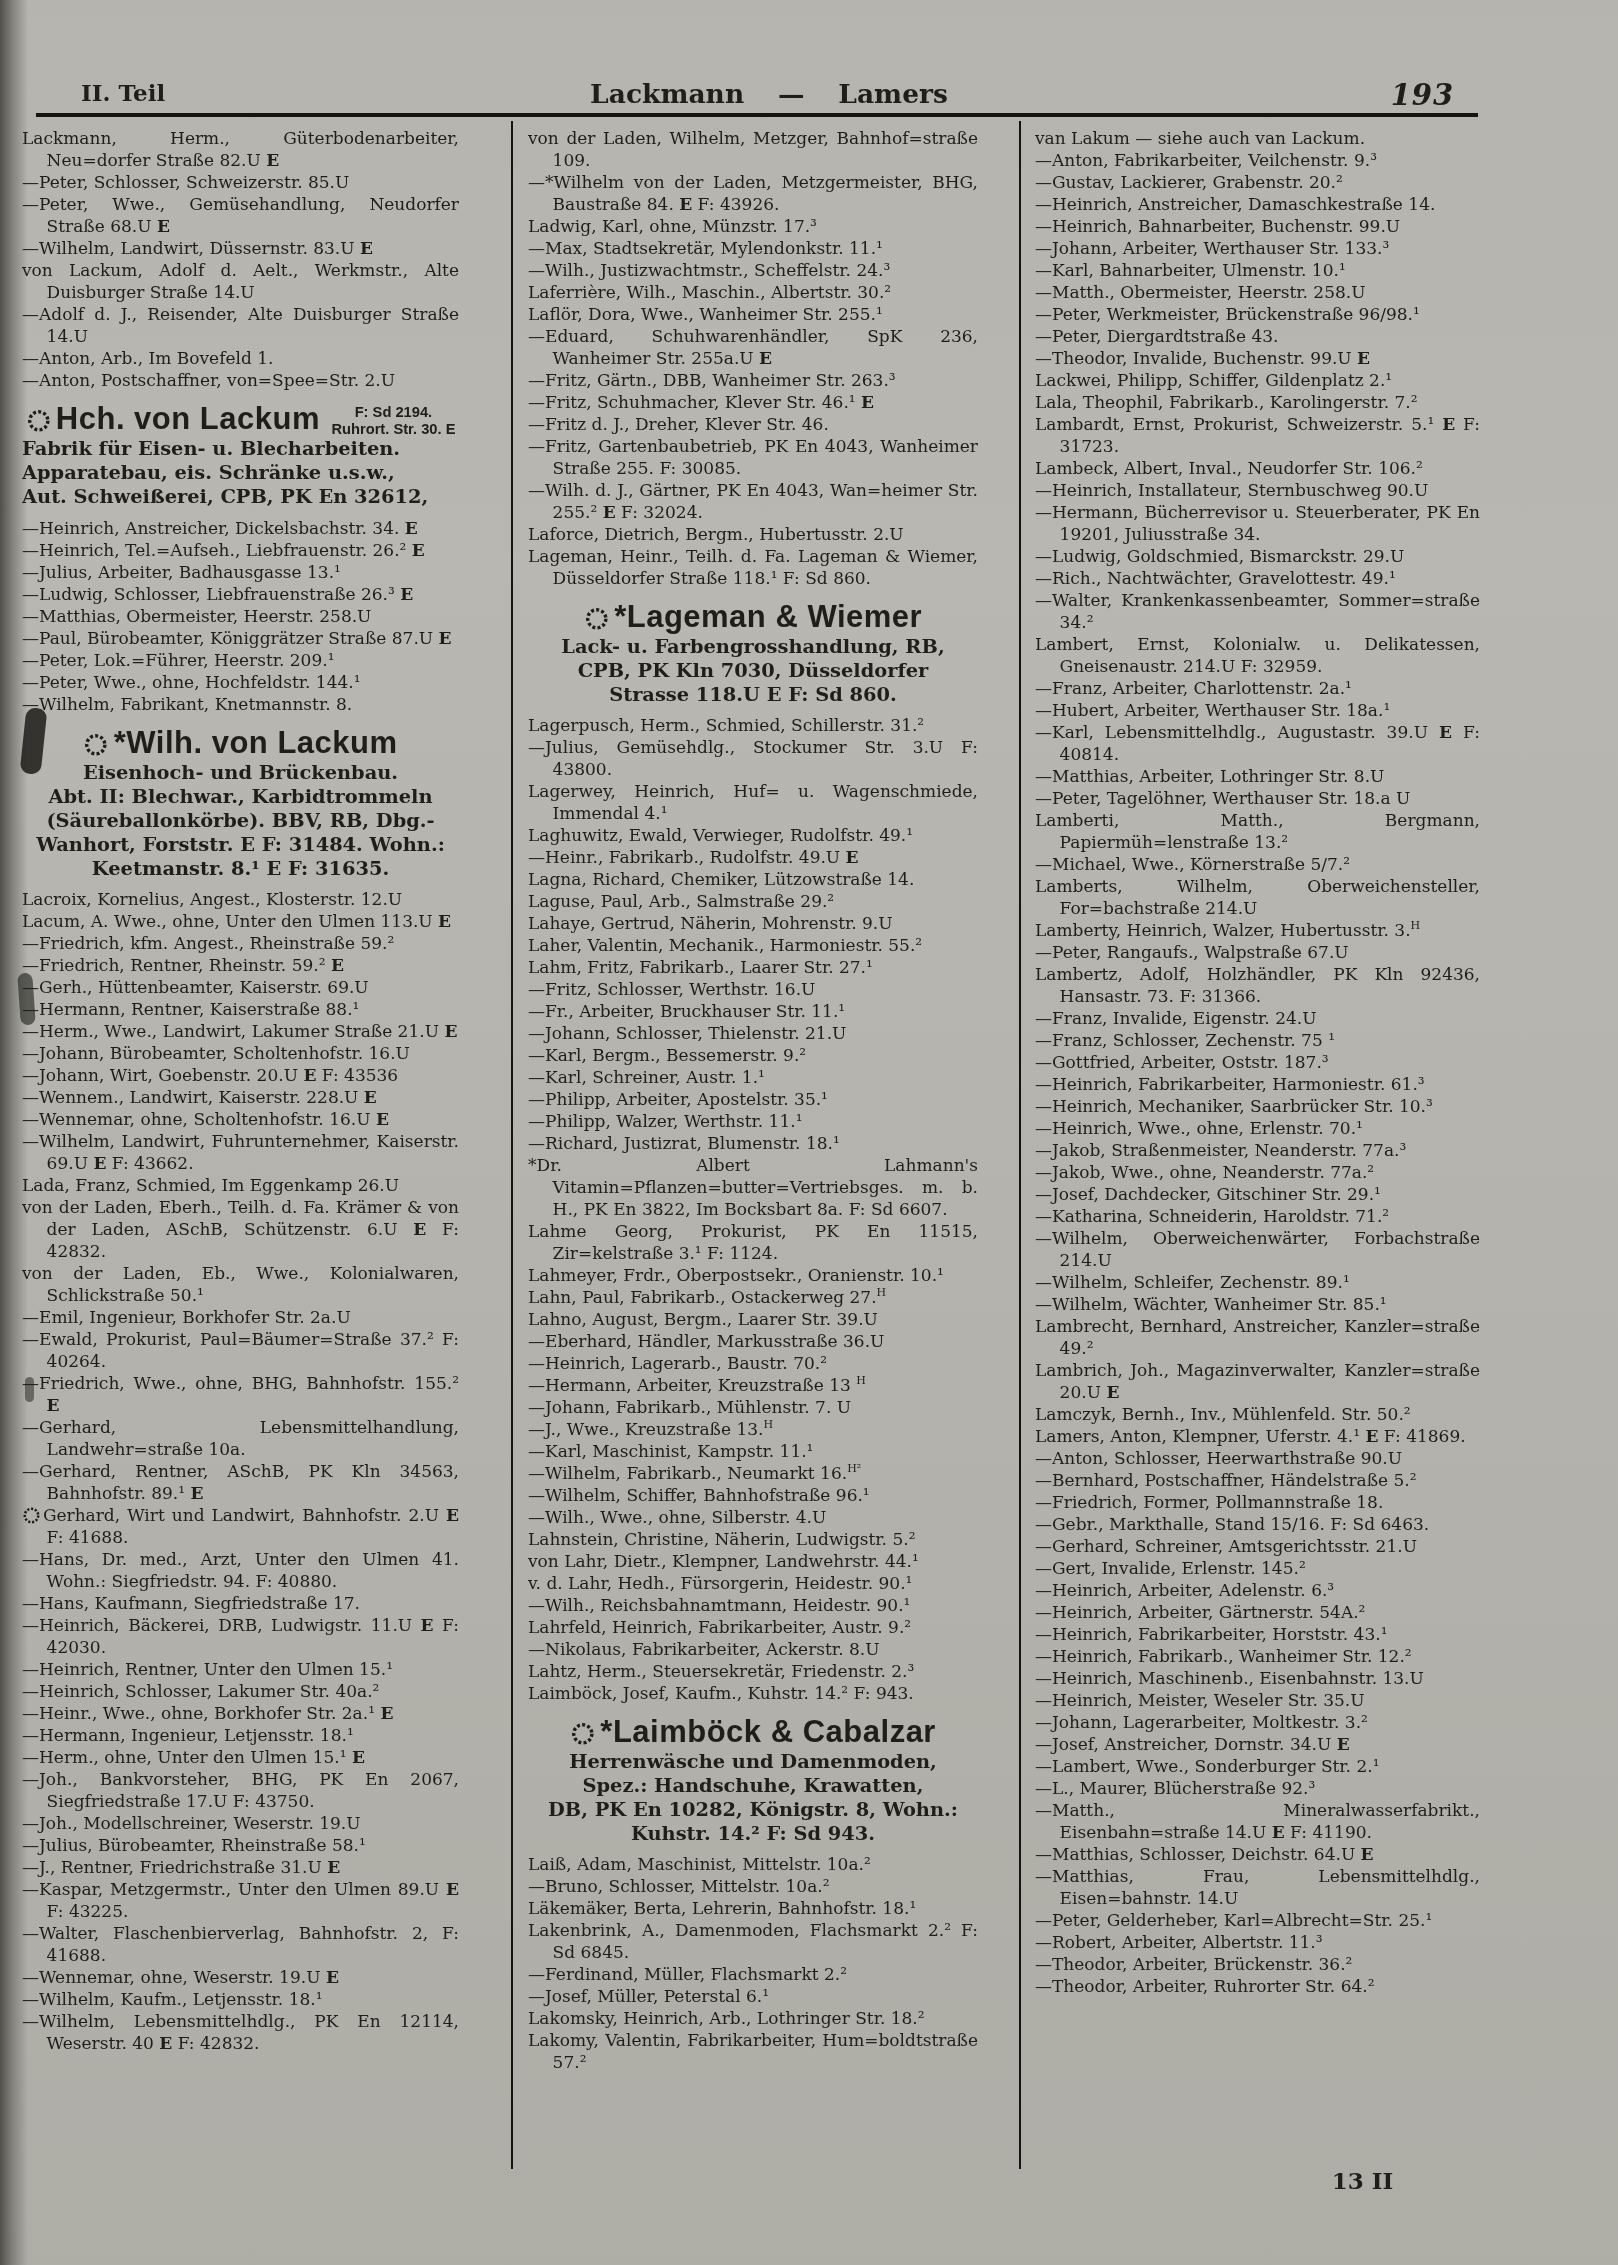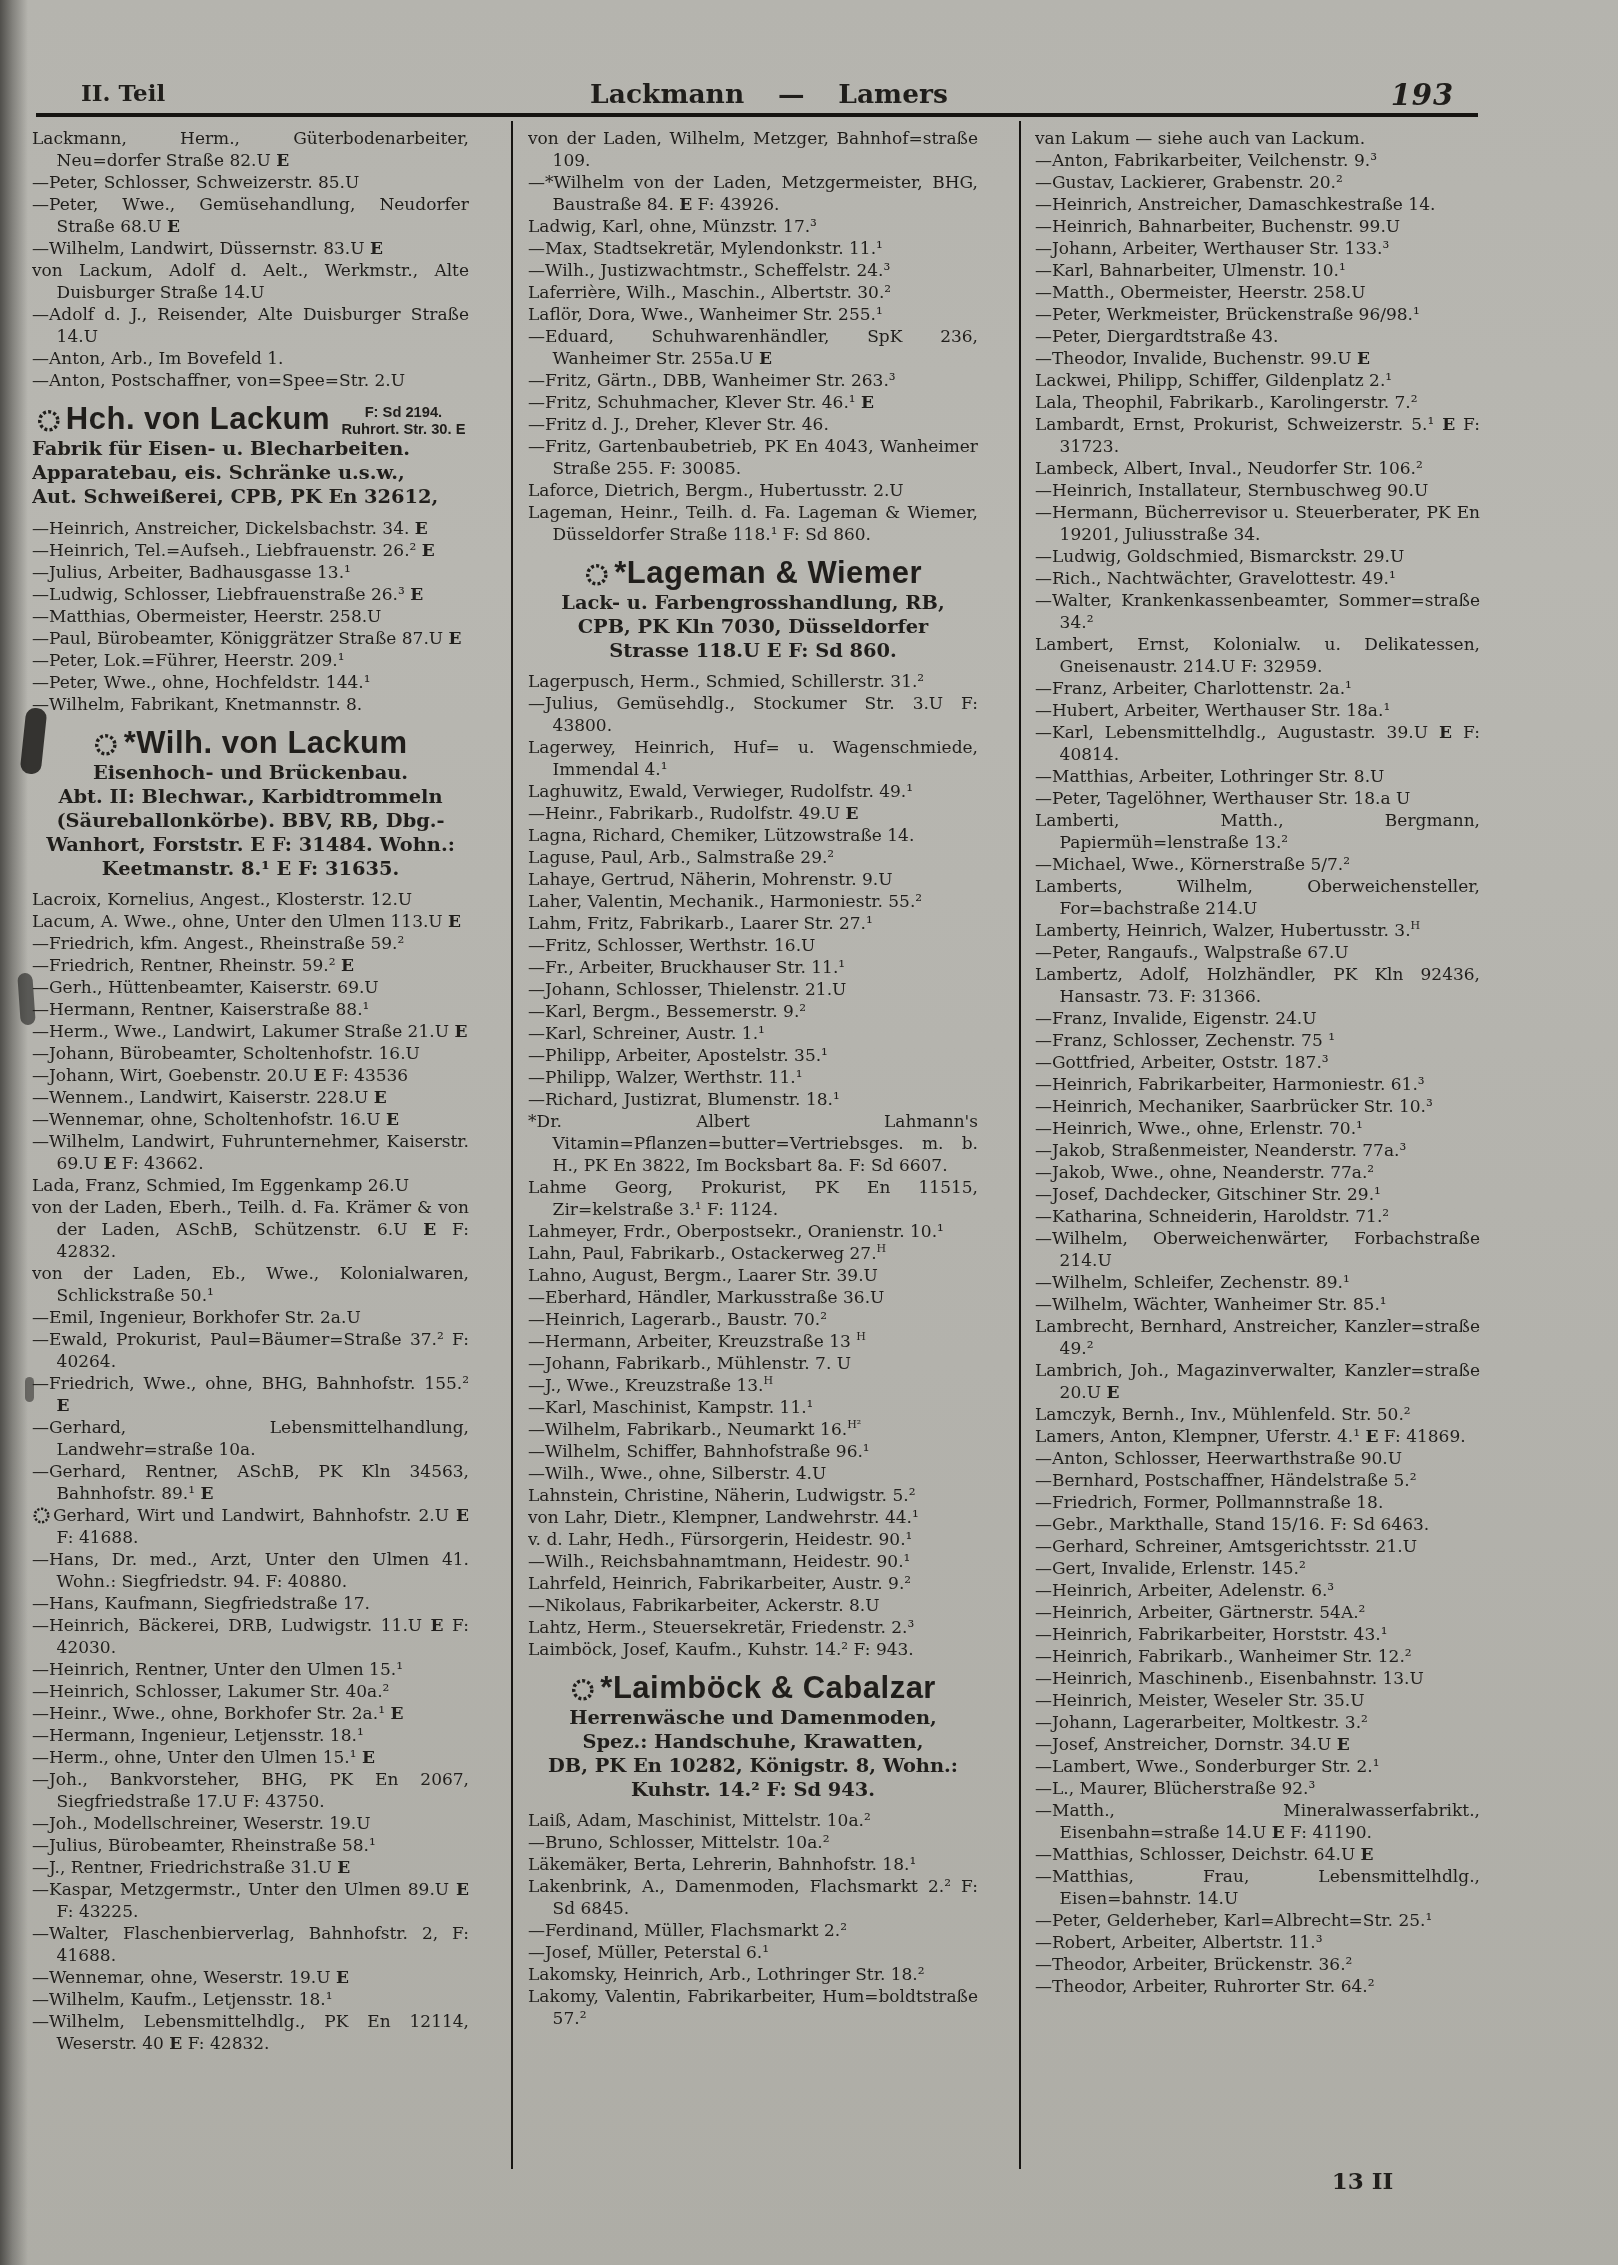--- a/index.html
+++ b/index.html
@@ -20,21 +20,21 @@
   .kopf-title{position:absolute;left:48px;top:78px;width:1442px;text-align:center;
     font-weight:bold;font-size:26.5px;word-spacing:24.6px;}
   .kopf-page{position:absolute;left:1259px;top:78px;width:195px;text-align:right;
     font-weight:bold;font-size:29px;letter-spacing:0.9px;font-style:italic;}
   .rule{position:absolute;left:36px;top:113px;width:1442px;height:3.8px;background:#161411;}
   .vdiv{position:absolute;top:121px;width:1.9px;height:2048px;background:#161411;}
   .vdiv.d1{left:511px;} .vdiv.d2{left:1019px;}
   
   .col{position:absolute;top:127px;height:2082px;overflow:hidden;
     text-align:justify;font-size:17px;line-height:22px;}
-  .col.c1{left:32px;width:437px;}
+  .col.c1{left:22px;width:437px;}
   .col.c2{left:528px;width:450px;}
   .col.c3{left:1035px;width:445px;}
   .entry{padding-left:24.6px;text-indent:-24.6px;}
   sup{font-size:11px;line-height:0;}
   .big-e{font-weight:bold;}
   
   .ad{margin:9.5px 0 7.6px;text-align:center;}
   .ad-title{font-family:"Liberation Sans",sans-serif;font-weight:900;font-size:31px;
     line-height:36px;letter-spacing:0.5px;white-space:nowrap;}
   .ad .lines div{font-weight:bold;font-size:19.4px;line-height:24px;font-family:"DejaVu Serif",serif;}
@@ -156,20 +156,21 @@
       <div class="entry">Ladwig, Karl, ohne, Münzstr. 17.³</div>
       <div class="entry">—Max, Stadtsekretär, Mylendonkstr. 11.¹</div>
       <div class="entry">—Wilh., Justizwachtmstr., Scheffelstr. 24.³</div>
       <div class="entry">Laferrière, Wilh., Maschin., Albertstr. 30.²</div>
       <div class="entry">Laflör, Dora, Wwe., Wanheimer Str. 255.¹</div>
       <div class="entry">—Eduard, Schuhwarenhändler, SpK 236, Wanheimer Str. 255a.U <span class="big-e">E</span></div>
       <div class="entry">—Fritz, Gärtn., DBB, Wanheimer Str. 263.³</div>
       <div class="entry">—Fritz, Schuhmacher, Klever Str. 46.¹ <span class="big-e">E</span></div>
       <div class="entry">—Fritz d. J., Dreher, Klever Str. 46.</div>
       <div class="entry">—Fritz, Gartenbaubetrieb, PK En 4043, Wanheimer Straße 255. F: 30085.</div>
+      <div class="entry">—Wilh. d. J., Gärtner, PK En 4043, Wan=heimer Str. 255.² <span class="big-e">E</span> F: 32024.</div>
       <div class="entry">Laforce, Dietrich, Bergm., Hubertusstr. 2.U</div>
       <div class="entry">Lageman, Heinr., Teilh. d. Fa. Lageman &amp; Wiemer, Düsseldorfer Straße 118.¹ F: Sd 860.</div>
       <div class="ad align-center">
         <div class="head">
           <div class="ad-title"><svg class="wreath" viewBox="0 0 24 24">
               <circle cx="12" cy="12" r="8.5" fill="none" stroke="currentColor" stroke-width="3.2" stroke-dasharray="2.8 2.1"></circle>
             </svg>*Lageman &amp; Wiemer</div>
         </div>
         <div class="lines">
           <div>Lack- u. Farbengrosshandlung, RB,</div>

